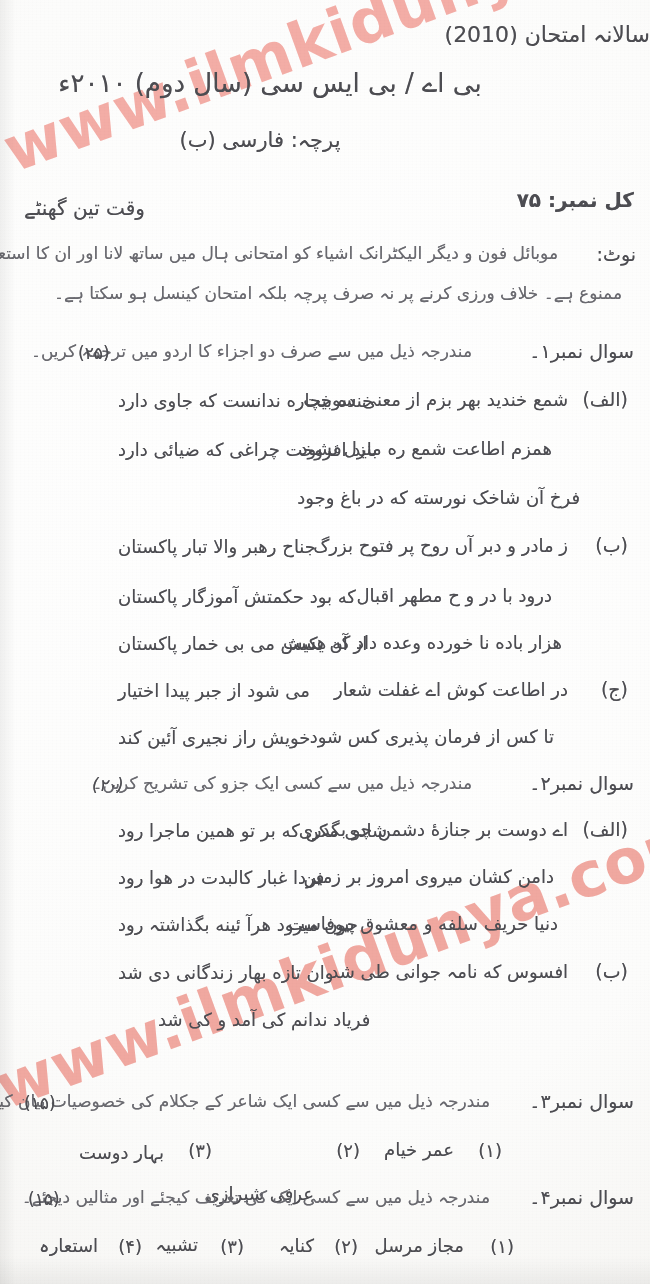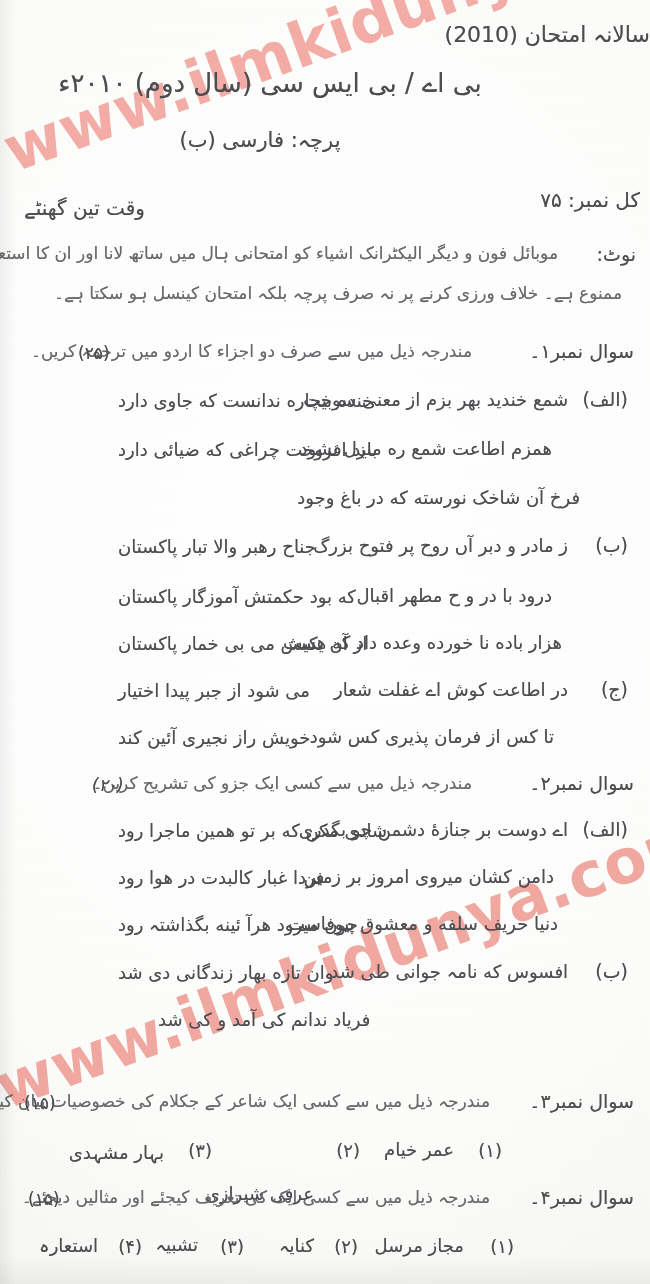--- a/index.html
+++ b/index.html
@@ -71,21 +71,21 @@
     font-size:62px;
     color:#f0a49c;
     transform:rotate(-20deg);
     transform-origin:left top;
     opacity:.95;
   }
   #exam-title       { top:22px;  left:0; width:650px; font-size:22px; text-align:right;}
   #exam-class       { top:68px;  left:0; width:540px; font-size:26px; text-align:center;}
   #exam-subject     { top:128px; left:0; width:520px; font-size:21px; text-align:center;}
 
-  #total-marks      { top:188px; right:10px; font-size:20px;}
+  #total-marks      { top:188px; right:16px; font-size:20px;font-weight:bold;}
   #time-allowed     { top:188px; left:24px;  font-size:20px;margin-top:8px;}
 
   #note-label       { top:243px; right:14px; font-size:19px;}
   #note-line-1      { top:243px; right:92px; font-size:17px;}
   #note-line-2      { top:283px; right:28px; font-size:17px;}
 
   
   .q-head-no   { font-size:19px;text-align:right; }
   .q-head-text { font-size:17px; }
   .q-head-marks{ font-size:17px; }
@@ -229,21 +229,21 @@
 
   <div class="ink q-head-no" id="q3-no">سوال نمبر۳۔</div>
   <div class="ink q-head-text lighter" id="q3-text">مندرجہ ذیل میں سے کسی ایک شاعر کے جکلام کی خصوصیات بیان کیجئے۔</div>
   <div class="ink q-head-marks" id="q3-marks">(۱۵)</div>
 
   <div class="ink opt" id="q3-o1n">(۱)</div>
   <div class="ink opt" id="q3-o1">عمر خیام</div>
   <div class="ink opt" id="q3-o2n">(۲)</div>
   <div class="ink opt" id="q3-o2">عرفی شیرازی</div>
   <div class="ink opt" id="q3-o3n">(۳)</div>
-  <div class="ink opt" id="q3-o3">بہار مشہدی</div>
+  <div class="ink opt" id="q3-o3">بہار دوست</div>
 
   <div class="ink q-head-no" id="q4-no">سوال نمبر۴۔</div>
   <div class="ink q-head-text lighter" id="q4-text">مندرجہ ذیل میں سے کسی ایک کی تعریف کیجئے اور مثالیں دیجئے۔</div>
   <div class="ink q-head-marks" id="q4-marks">(۱۵)</div>
 
   <div class="ink opt" id="q4-o1n">(۱)</div>
   <div class="ink opt" id="q4-o1">مجاز مرسل</div>
   <div class="ink opt" id="q4-o2n">(۲)</div>
   <div class="ink opt" id="q4-o2">کنایہ</div>
   <div class="ink opt" id="q4-o3n">(۳)</div>

